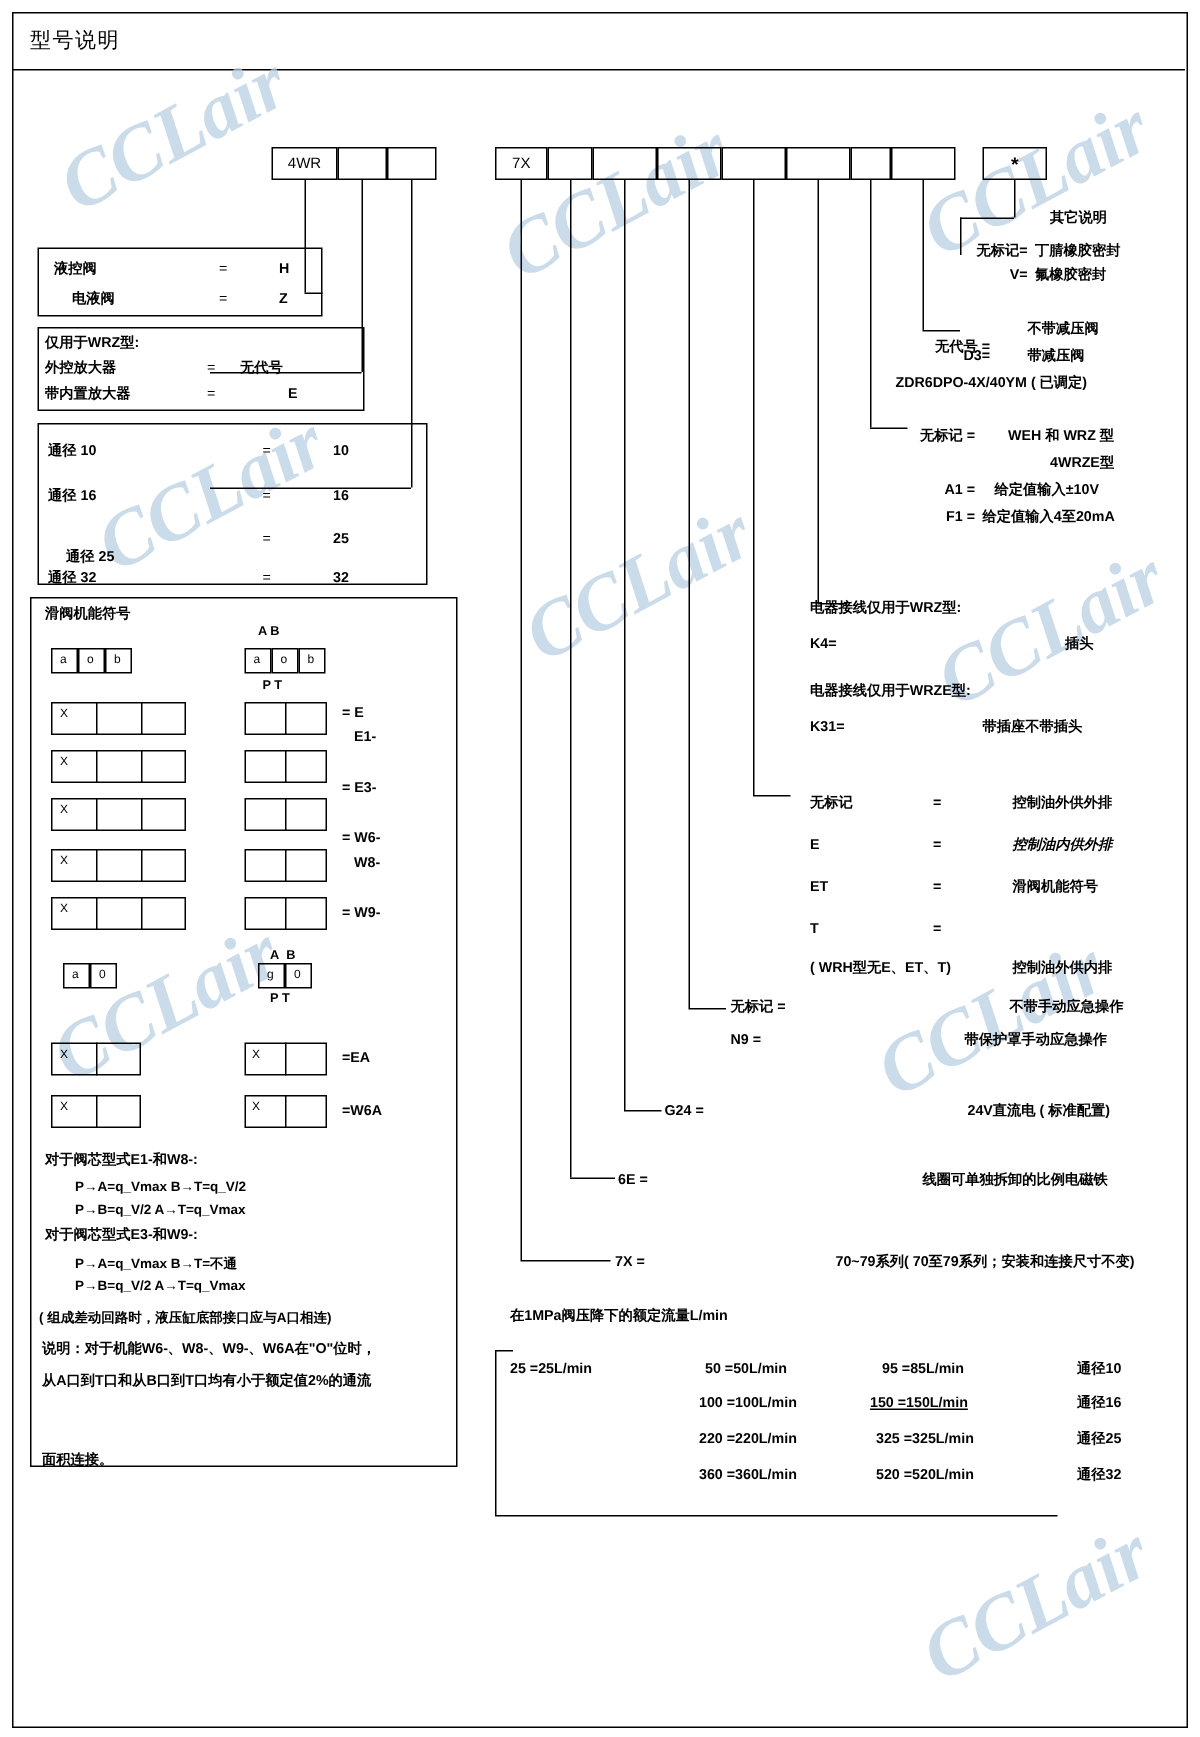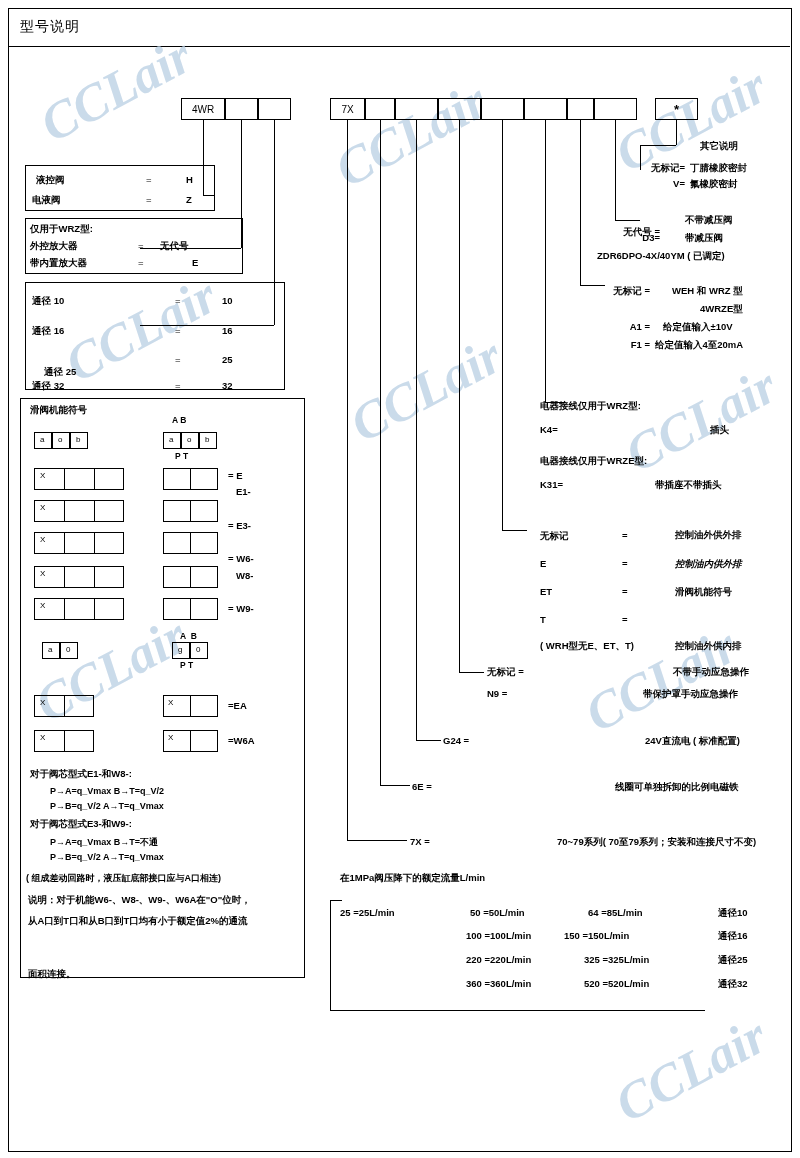--- a/index.html
+++ b/index.html
@@ -106,21 +106,21 @@
   <div class="ln lnh" style="left:615px;top:220px;width:25px;"></div>
 
   <div class="ln lnv" style="left:676px;top:120px;height:25px;"></div>
   <div class="ln lnh" style="left:640px;top:145px;width:36px;"></div>
   <div class="ln lnv" style="left:640px;top:145px;height:25px;"></div>
 
   <div class="bx" style="left:25px;top:165px;width:190px;height:46px;"></div>
   <div class="t tb" style="left:36px;top:174px;">液控阀</div>
   <div class="t" style="left:146px;top:174px;">=</div>
   <div class="t tb" style="left:186px;top:174px;">H</div>
-  <div class="t tb" style="left:32px;top:194px;">电液阀</div>
+  <div class="t tb" style="left:48px;top:194px;">电液阀</div>
   <div class="t" style="left:146px;top:194px;">=</div>
   <div class="t tb" style="left:186px;top:194px;">Z</div>
 
   <div class="bx" style="left:25px;top:218px;width:218px;height:56px;"></div>
   <div class="t tb" style="left:30px;top:223px;">仅用于WRZ型:</div>
   <div class="t tb" style="left:30px;top:240px;">外控放大器</div>
   <div class="t" style="left:138px;top:240px;">=</div>
   <div class="t tb" style="left:160px;top:240px;">无代号</div>
   <div class="t tb" style="left:30px;top:257px;">带内置放大器</div>
   <div class="t" style="left:138px;top:257px;">=</div>
@@ -302,25 +302,25 @@
   <div class="t tb" style="left:412px;top:781px;">6E  =</div>
   <div class="t tb" style="left:615px;top:781px;">线圈可单独拆卸的比例电磁铁</div>
 
   <div class="t tb" style="left:410px;top:836px;">7X  =</div>
   <div class="t tb" style="left:557px;top:836px;">70~79系列( 70至79系列；安装和连接尺寸不变)</div>
 
   <div class="t tb" style="left:340px;top:872px;">在1MPa阀压降下的额定流量L/min</div>
 
   <div class="t tb" style="left:340px;top:907px;">25  =25L/min</div>
   <div class="t tb" style="left:470px;top:907px;">50  =50L/min</div>
-  <div class="t tb" style="left:588px;top:907px;">64  =85L/min</div>
+  <div class="t tb" style="left:588px;top:907px;">95  =85L/min</div>
   <div class="t tb" style="left:718px;top:907px;">通径10</div>
 
   <div class="t tb" style="left:466px;top:930px;">100  =100L/min</div>
-  <div class="t tb" style="left:564px;top:930px;">150  =150L/min</div>
+  <div class="t tb" style="left:580px;top:930px;text-decoration:underline;">150  =150L/min</div>
   <div class="t tb" style="left:718px;top:930px;">通径16</div>
 
   <div class="t tb" style="left:466px;top:954px;">220  =220L/min</div>
   <div class="t tb" style="left:584px;top:954px;">325  =325L/min</div>
   <div class="t tb" style="left:718px;top:954px;">通径25</div>
 
   <div class="t tb" style="left:466px;top:978px;">360  =360L/min</div>
   <div class="t tb" style="left:584px;top:978px;">520  =520L/min</div>
   <div class="t tb" style="left:718px;top:978px;">通径32</div>
 

